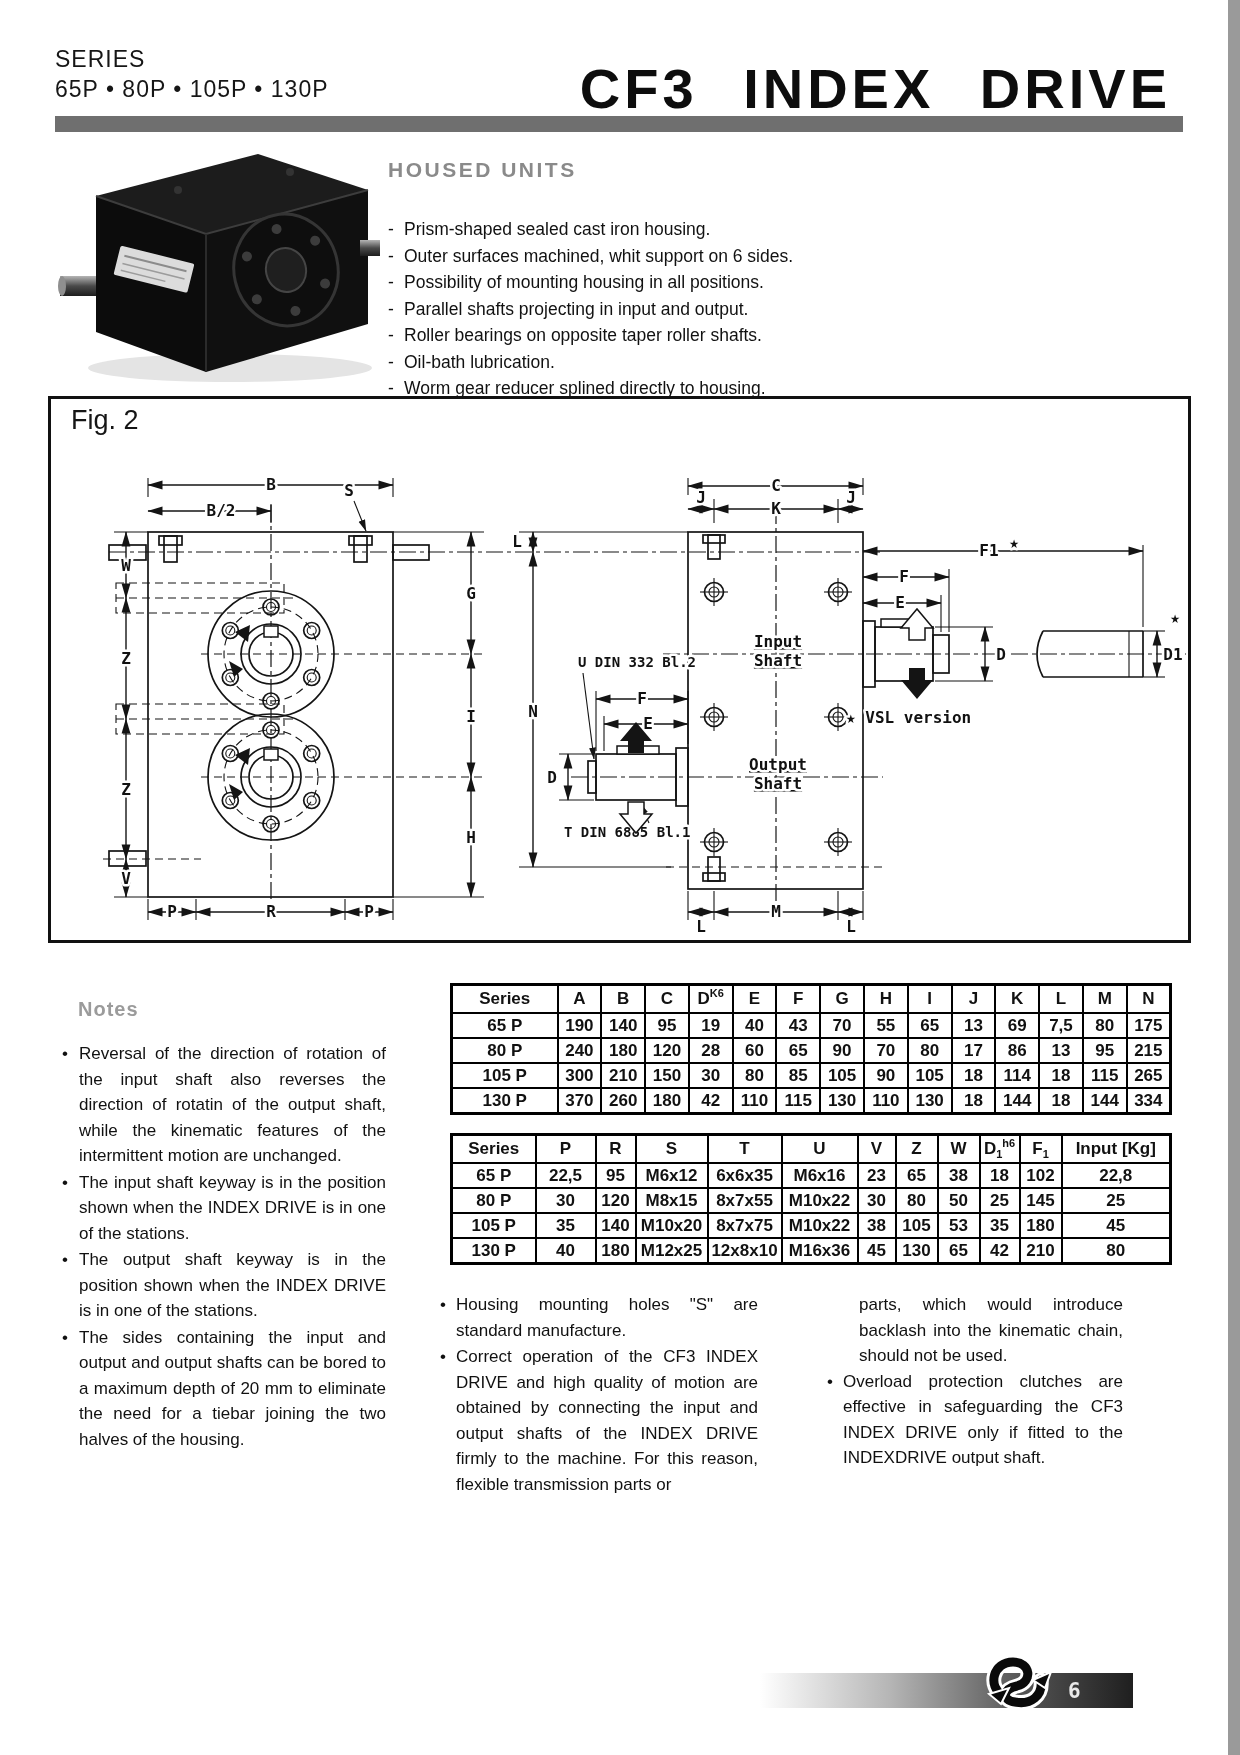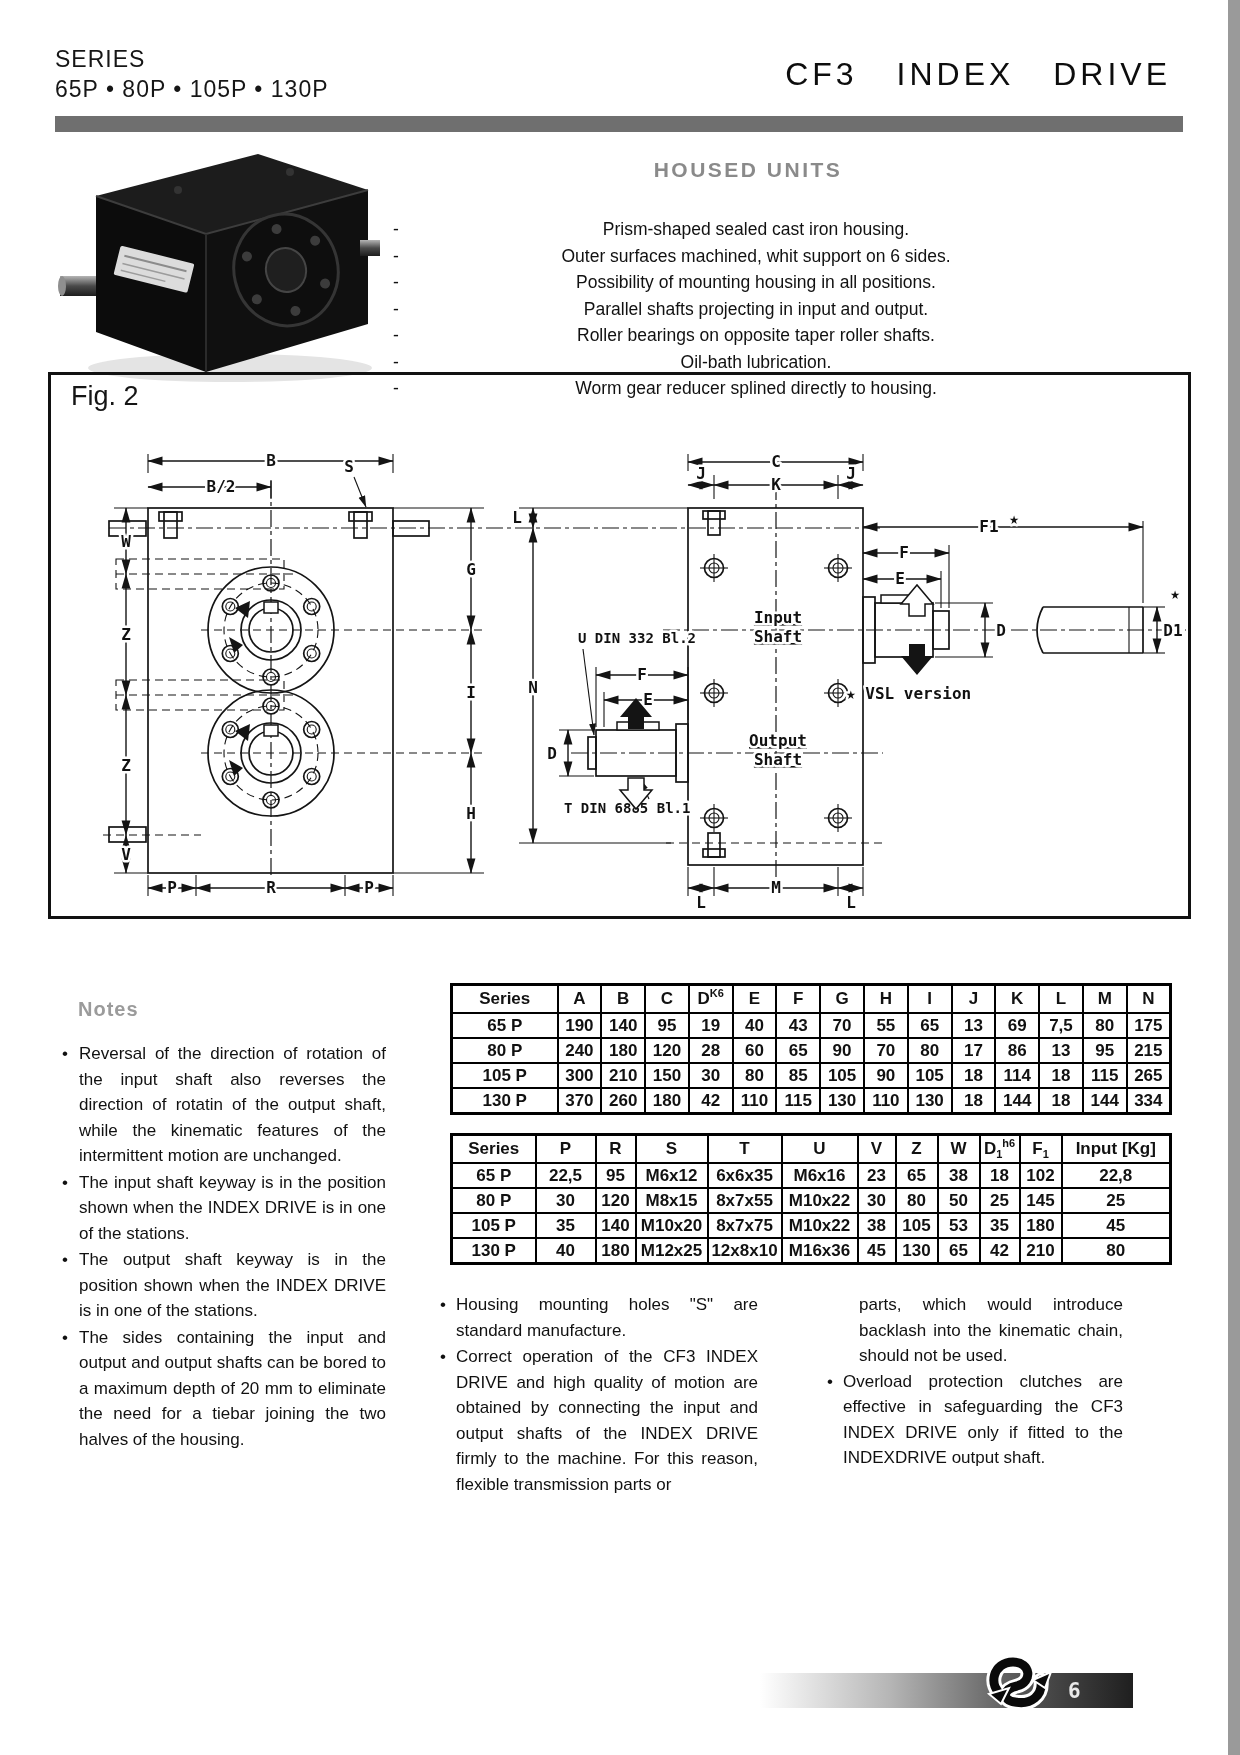--- a/index.html
+++ b/index.html
@@ -2,33 +2,33 @@
 <html><head>
 <meta charset="utf-8">
 <style>
   html,body{margin:0;padding:0;background:#9a9a9a;}
   #page{position:relative;width:1228px;height:1755px;background:#ffffff;
         font-family:"Liberation Sans",sans-serif;color:#111;overflow:hidden;}
   .abs{position:absolute;}
 
   
   #series-block{left:55px;top:44px;line-height:30px;font-size:23px;letter-spacing:1px;color:#161616;}
-  #page-title{right:57px;top:56px;font-size:32px;font-weight:normal;letter-spacing:4px;word-spacing:26px;color:#0d0d0d;}
+  #page-title{right:57px;top:56px;font-size:56px;font-weight:bold;letter-spacing:4px;word-spacing:26px;color:#0d0d0d;}
   #header-rule{left:55px;top:116px;width:1128px;height:16px;background:#6f6f6f;}
 
   
-  #housed{left:388px;top:158px;width:720px;text-align:center;}
+  #housed{left:388px;top:158px;width:720px;}
   #housed h2{margin:0 0 34px 0;font-size:21px;letter-spacing:2.5px;color:#8a8a8a;}
   .blist .li{display:flex;}
   #housed .li{line-height:26.5px;font-size:17.5px;}
   #housed .marker{flex:0 0 16px;}
   #housed .txt{flex:1;}
 
   
-  #figbox{left:48px;top:372px;width:1137px;height:541px;border:3px solid #111;}
+  #figbox{left:48px;top:396px;width:1137px;height:541px;border:3px solid #111;}
   #fig-caption{left:20px;top:6px;font-size:27px;color:#151515;}
   .fig-svg{position:absolute;left:0;top:0;width:100%;height:100%;}
 
   
   .ln{stroke:#141414;stroke-width:1.7;fill:none;}
   .tn{stroke:#141414;stroke-width:1.1;fill:none;}
   .dsh{stroke:#141414;stroke-width:1.2;fill:none;stroke-dasharray:17 4 4 4;}
   .dshh{stroke:#141414;stroke-width:1.1;fill:none;stroke-dasharray:8 5;}
   .dim{stroke:#141414;stroke-width:1.4;fill:none;marker-start:url(#ah);marker-end:url(#ah);}
   text.fl{font-family:"DejaVu Sans Mono",monospace;font-weight:bold;font-size:16px;fill:#111;

